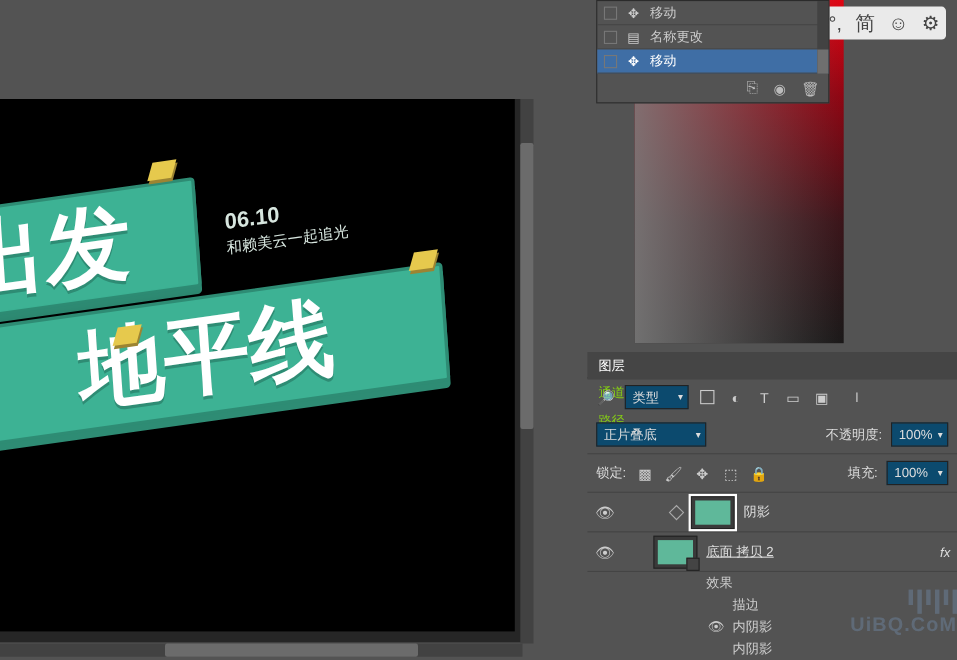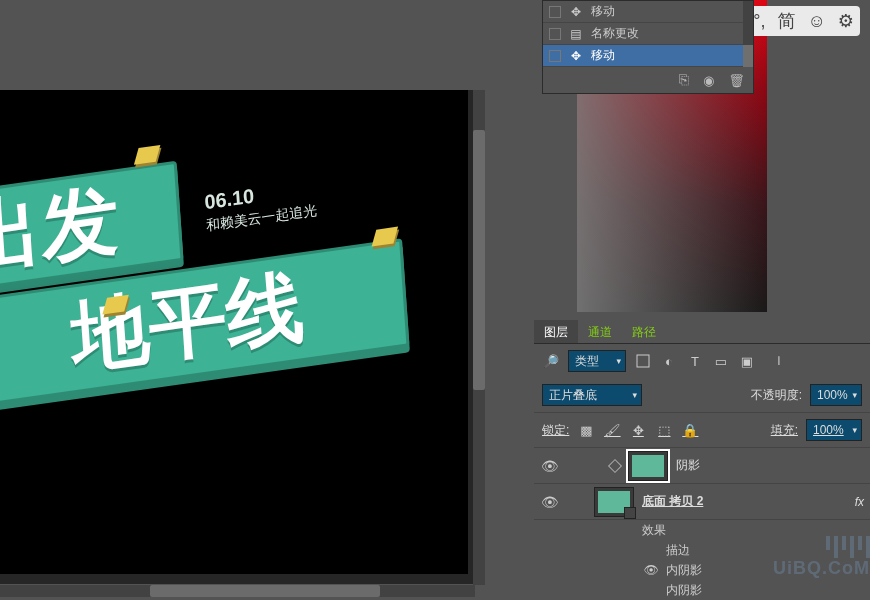--- a/index.html
+++ b/index.html
@@ -40,42 +40,42 @@
 .hist-toolbar { height: 26px; display: flex; justify-content: flex-end; align-items: center; gap: 14px; padding-right: 8px; font-size: 13px; color: #bbb; }
 .hist-scroll { position: absolute; right: 0; top: 0; width: 10px; height: 66px; background: #424242; }
 .hist-scroll .st { width: 10px; height: 22px; background: #6f6f6f; margin-top: 44px; }
 
 
 .picker { position: absolute; left: 577px; top: 0; width: 190px; height: 312px; background: linear-gradient(to bottom, #e00412 0%, #8f0512 28%, #3a1419 65%, #1a1818 100%); }
 .picker::after { content:""; position:absolute; inset:0; background: linear-gradient(to right, rgba(128,128,128,.85), rgba(128,128,128,0)); }
 
 
 .panels { position: absolute; left: 534px; top: 320px; right: 0; bottom: 0; background: #535353; }
-.tabs { display: flex; height: 24px; font-size: 12px; border-bottom: 1px solid #2b2b2b; }
+.tabs { display: flex; height: 24px; font-size: 12px; border-bottom: 1px solid #2b2b2b; flex-direction: column; }
 .tab { padding: 4px 10px; color: #84cc16; cursor: pointer; }
 .tab.active { background: #454545; color: #fff; }
 
 .row { display: flex; align-items: center; gap: 8px; padding: 6px 8px; font-size: 12px; color: #ddd; }
 .select { height: 22px; background: #0c4a6e; border: 1px solid #222; color: #ddd; padding: 0 18px 0 6px; position: relative; display: flex; align-items: center; font-size: 12px; }
 .select .arrow { position: absolute; right: 4px; font-size: 9px; }
 .mini-icon { width: 18px; height: 18px; display: flex; align-items: center; justify-content: center; color: #ccc; font-size: 13px; }
 .mini-icon svg { width: 14px; height: 14px; }
-.lock-row { border-top: 1px solid #444; border-bottom: 1px solid #444; text-decoration: underline; }
+.lock-row { border-top: 1px solid #444; border-bottom: 1px solid #444; }
 
 
 .layers { }
 .layer { display: flex; align-items: center; height: 36px; font-size: 12px; color: #ddd; border-bottom: 1px solid #444; padding-left: 4px; }
 .layer .vis { width: 24px; text-align: center; font-size: 14px; color: #ccc; }
 .layer .sp { width: 48px; }
 .layer .thumb { width: 40px; height: 30px; background: #3a3a3a; border: 1px solid #222; margin-right: 8px; position: relative; }
 .layer .thumb.sel { outline: 2px solid #fff; }
 .layer .thumb .inner { position: absolute; inset: 3px; background: #5fb89a; }
 .layer .thumb .badge { position: absolute; right: -3px; bottom: -3px; width: 12px; height: 12px; background: #444; border: 1px solid #222; }
 .layer .name { flex: 1; }
-.layer .name.u { text-decoration: underline; font-weight: bold; }
+.layer .name.u { text-decoration: underline; }
 .layer .fx { padding-right: 6px; font-style: italic; }
 .subfx { padding-left: 108px; font-size: 12px; color: #ccc; height: 20px; display: flex; align-items: center; gap: 6px; }
 .subfx .eye { width: 18px; display: inline-flex; justify-content: center; }
 .link-shape { width: 10px; height: 10px; border: 1px solid #aaa; transform: rotate(45deg); display: inline-block; }
 
 
 .wm { position: absolute; right: 0; bottom: 4px; width: 220px; height: 60px; pointer-events: none; opacity: .28; color: #7fa7d6; font-weight: 900; text-align: right; }
 .wm .bars { display: inline-flex; gap: 4px; vertical-align: middle; }
 .wm .bars i { display: inline-block; width: 4px; background: #7fa7d6; }
 .wm .txt { font-size: 18px; letter-spacing: 1px; }

